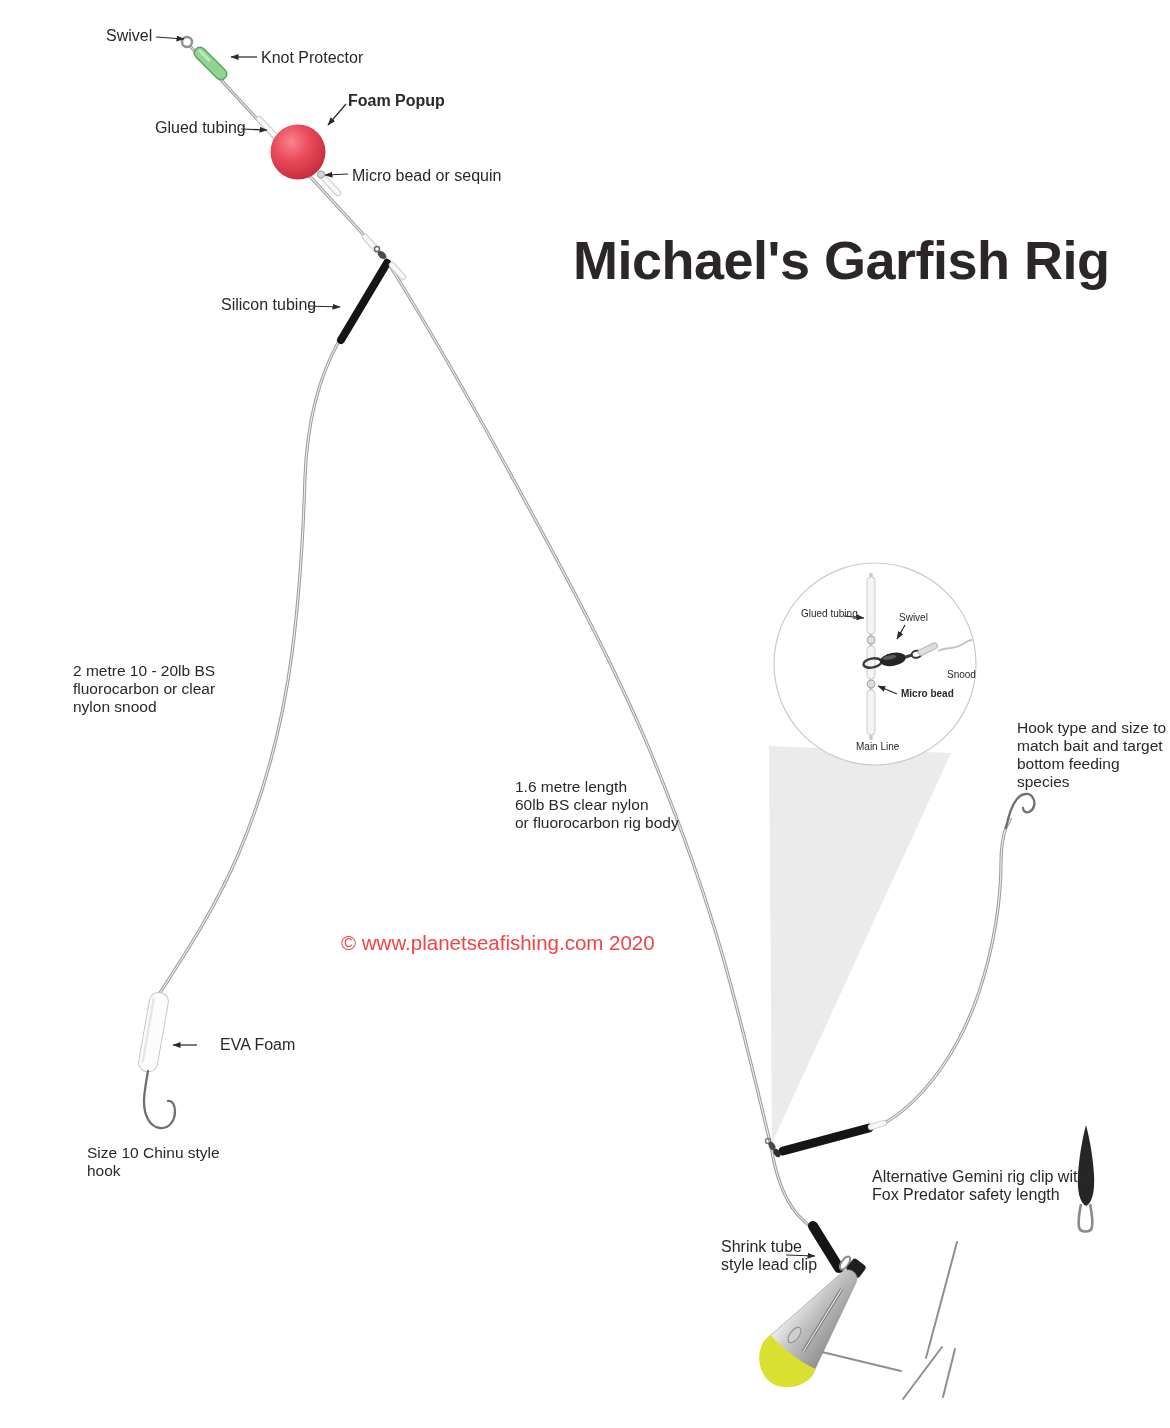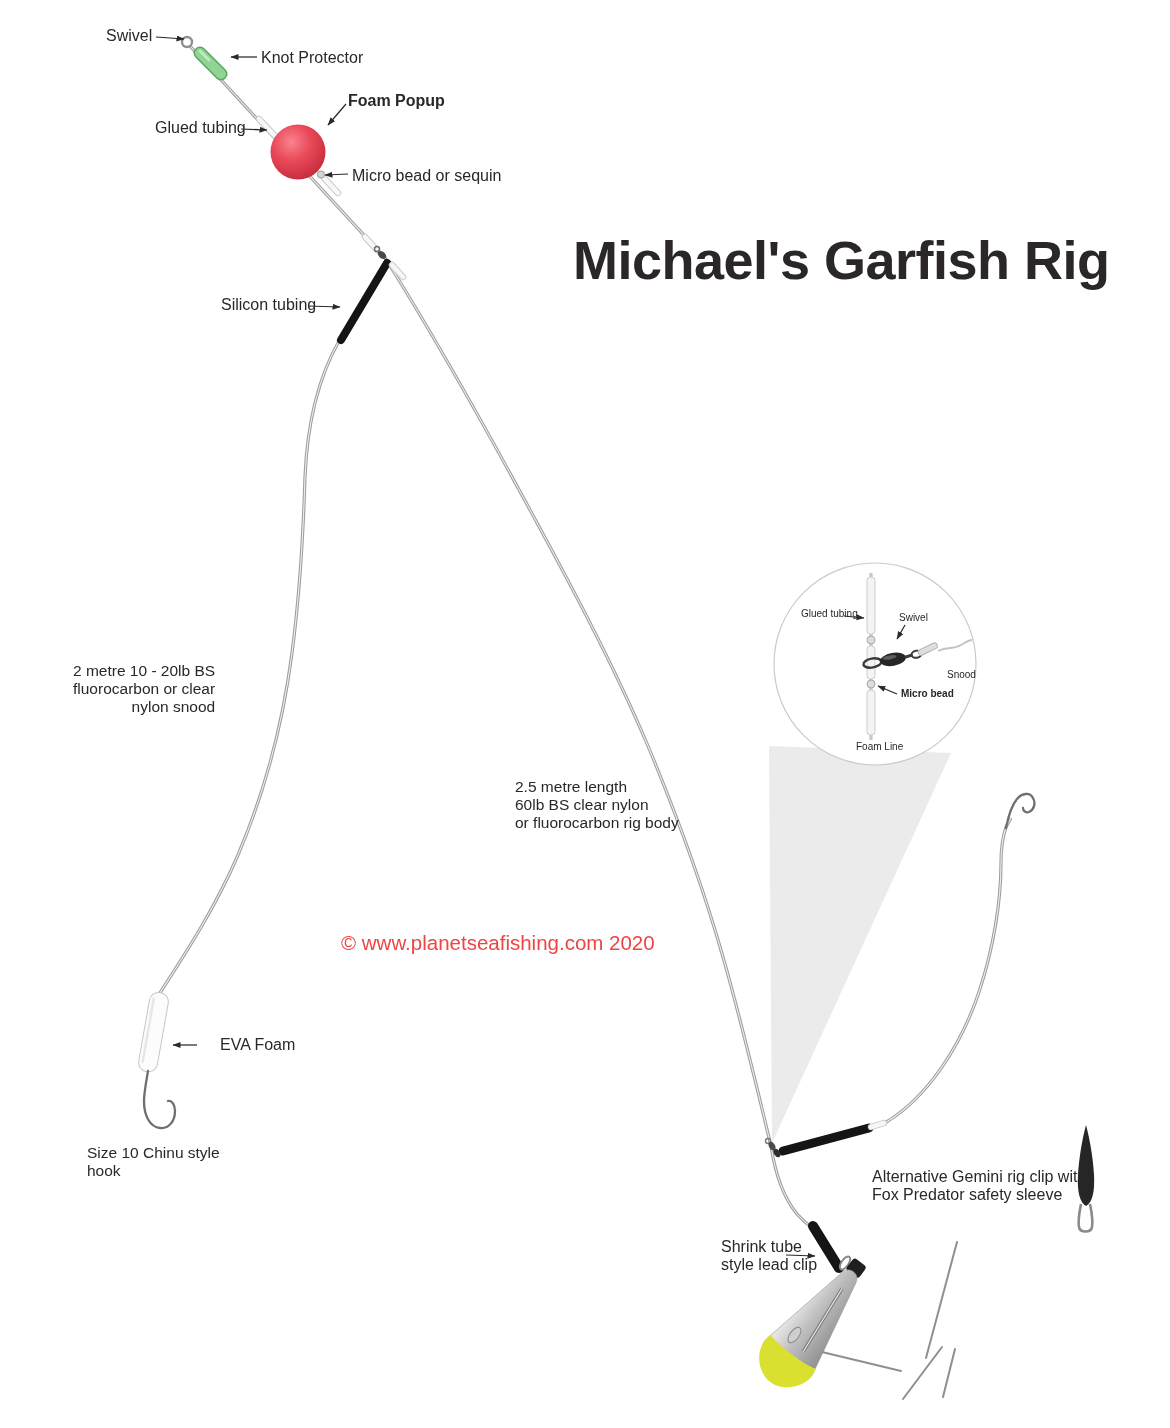--- a/index.html
+++ b/index.html
@@ -194,33 +194,37 @@
 
 <div id="title">Michael's Garfish Rig</div>
 <div id="copyright">© www.planetseafishing.com 2020</div>
 
 <div class="label" style="left:106px;top:27px;">Swivel</div>
 <div class="label" style="left:261px;top:49px;">Knot Protector</div>
 <div class="label" style="left:348px;top:92px;font-weight:bold;">Foam Popup</div>
 <div class="label" style="left:155px;top:119px;">Glued tubing</div>
 <div class="label" style="left:352px;top:167px;">Micro bead or sequin</div>
 <div class="label" style="left:221px;top:296px;">Silicon tubing</div>
-<div class="spec" style="left:73px;top:662px;text-align:right;">2 metre 10 - 20lb BS
+<div class="spec" style="left:73px;top:662px;">2 metre 10 - 20lb BS
 fluorocarbon or clear
 nylon snood</div>
-<div class="spec" style="left:515px;top:778px;">2.5 metre length
+<div class="spec" style="left:515px;top:778px;">1.6 metre length
 60lb BS clear nylon
 or fluorocarbon rig body</div>
 <div class="label" style="left:220px;top:1036px;">EVA Foam</div>
 <div class="spec" style="left:87px;top:1144px;">Size 10 Chinu style
 hook</div>
+<div class="spec" style="left:1017px;top:719px;">Hook type and size to
+match bait and target
+bottom feeding
+species</div>
 <div class="label" style="left:872px;top:1168px;">Alternative Gemini rig clip with
-Fox Predator safety sleeve</div>
+Fox Predator safety length</div>
 <div class="label" style="left:692px;top:1238px;margin-left:29px;">Shrink tube
 style lead clip</div>
 
 <div class="inset-label" style="left:801px;top:608px;">Glued tubing</div>
 <div class="inset-label" style="left:899px;top:612px;">Swivel</div>
 <div class="inset-label" style="left:947px;top:669px;">Snood</div>
 <div class="inset-label" style="left:901px;top:688px;font-weight:bold;">Micro bead</div>
-<div class="inset-label" style="left:856px;top:741px;">Foam Line</div>
+<div class="inset-label" style="left:856px;top:741px;">Main Line</div>
 
 </div>
 
 </body></html>

